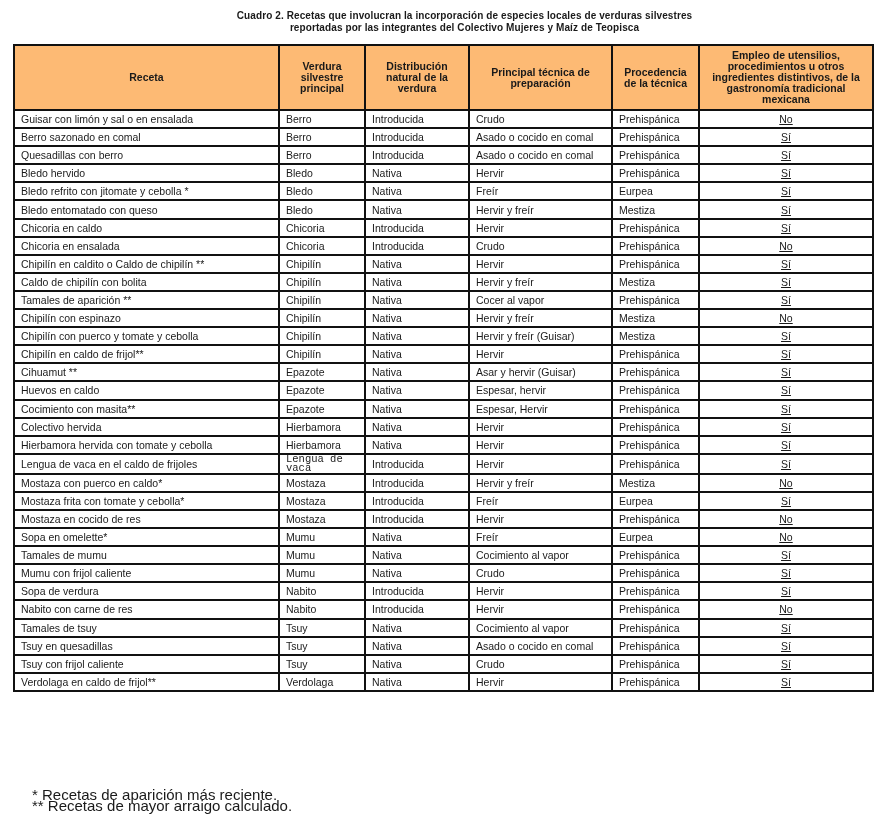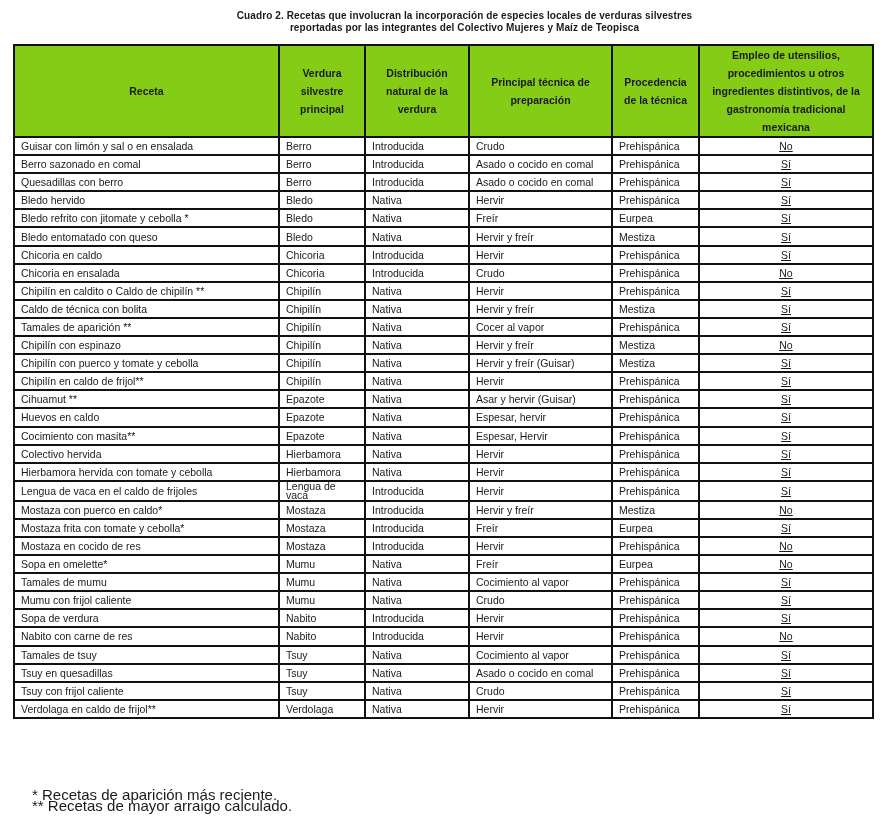--- a/index.html
+++ b/index.html
@@ -4,25 +4,25 @@
 <style>
   html, body { margin: 0; padding: 0; background: #ffffff; }
   body { width: 892px; height: 825px; position: relative; overflow: hidden;
          font-family: "Liberation Sans", "DejaVu Sans", sans-serif; color: #1a1a1a; }
   .caption { position: absolute; left: 0; top: 10px; width: 892px; text-align: center;
              font-size: 10px; font-weight: bold; line-height: 12px; letter-spacing: 0.1px; }
   .caption div { white-space: nowrap; margin-left: 37px; }
   table.recipes { position: absolute; left: 13px; top: 44px; width: 859px;
                   border-collapse: collapse; table-layout: fixed; font-size: 10.5px; }
   table.recipes th, table.recipes td { border: 2px solid #111; padding: 0 6px; overflow: hidden; white-space: nowrap; }
-  table.recipes th { background: #84cc16; font-weight: bold; font-size: 10.5px; text-align: center;
-                     height: 63px; line-height: 18px; white-space: normal; padding: 0 4px; }
+  table.recipes th { background: #fdba74; font-weight: bold; font-size: 10.5px; text-align: center;
+                     height: 63px; line-height: 11px; white-space: normal; padding: 0 4px; }
   table.recipes td { height: 16.1px; line-height: 12px; }
   table.recipes td.c6 { text-align: center; text-decoration: underline; }
-  table.recipes td.c2 .wrap { white-space: normal; display: block; line-height: 9px; font-size: 10.5px; }
+  table.recipes td.c2 .wrap { white-space: normal; display: block; line-height: 9px; font-size: 10.5px; font-family: Liberation Mono, monospace; }
   .footnotes { position: absolute; left: 32px; top: 789px; font-size: 15px; line-height: 11px; }
 </style>
 </head>
 <body>
 
 <div class="caption">
   <div>Cuadro 2. Recetas que involucran la incorporación de especies locales de verduras silvestres</div>
   <div>reportadas por las integrantes del Colectivo Mujeres y Maíz de Teopisca</div>
 </div>
 
@@ -112,21 +112,21 @@
       </tr>
       <tr>
         <td class="c1">Chipilín en caldito o Caldo de chipilín **</td>
         <td class="c2">Chipilín</td>
         <td class="c3">Nativa</td>
         <td class="c4">Hervir</td>
         <td class="c5">Prehispánica</td>
         <td class="c6">Sí</td>
       </tr>
       <tr>
-        <td class="c1">Caldo de técnica con bolita</td>
+        <td class="c1">Caldo de chipilín con bolita</td>
         <td class="c2">Chipilín</td>
         <td class="c3">Nativa</td>
         <td class="c4">Hervir y freír</td>
         <td class="c5">Mestiza</td>
         <td class="c6">Sí</td>
       </tr>
       <tr>
         <td class="c1">Tamales de aparición **</td>
         <td class="c2">Chipilín</td>
         <td class="c3">Nativa</td>

